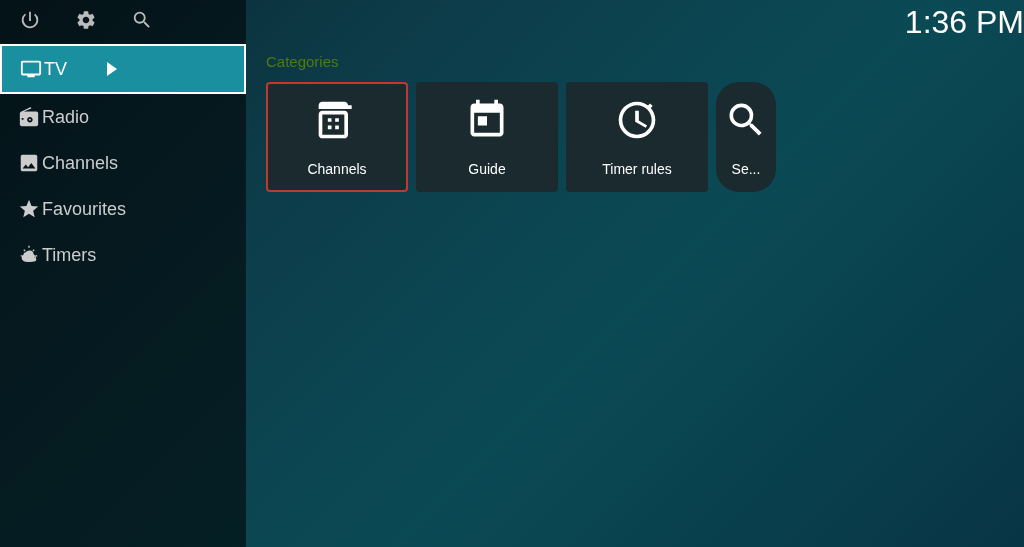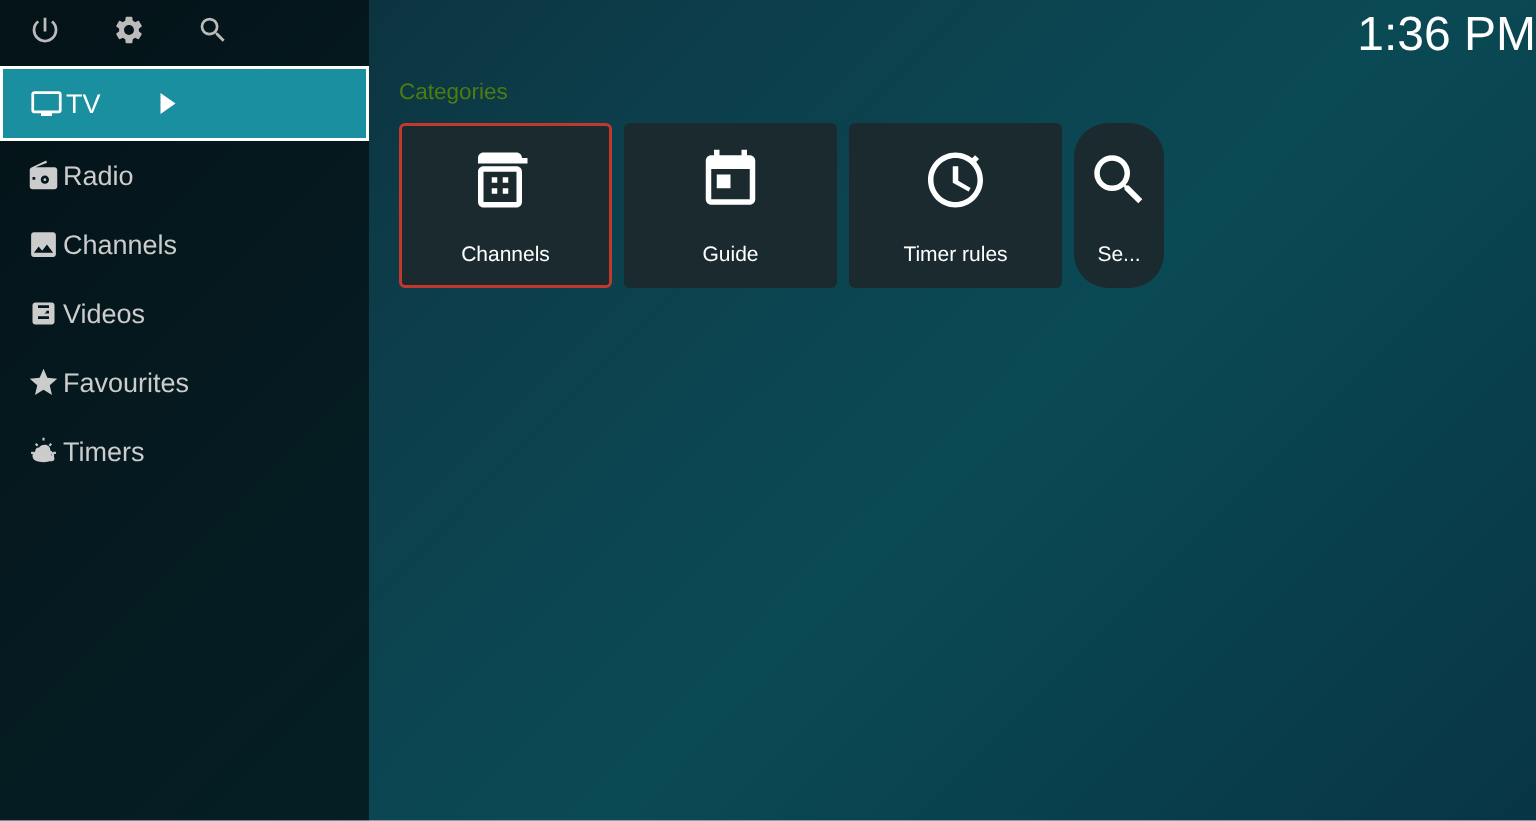--- a/index.html
+++ b/index.html
@@ -225,29 +225,20 @@
 
     <div class="nav-item">
       <div class="nav-item-icon">
         <svg width="22" height="22" viewBox="0 0 24 24">
             <path d="M21 19V5c0-1.1-.9-2-2-2H5c-1.1 0-2 .9-2 2v14c0 1.1.9 2 2 2h14c1.1 0 2-.9 2-2zM8.5 13.5l2.5 3.01L14.5 12l4.5 6H5l3.5-4.5z" fill="#ccc"></path>
           </svg>
       </div>
       <span class="nav-item-label">Channels</span>
     </div>
 
-    <div class="nav-item">
-      <div class="nav-item-icon">
-        <svg width="22" height="22" viewBox="0 0 24 24">
-            <path d="M18 4v1h-2V4c0-.55-.45-1-1-1H3c-.55 0-1 .45-1 1v12c0 .55.45 1 1 1h12c.55 0 1-.45 1-1v-1h2v1c0 1.1-.9 2-2 2H3c-1.1 0-2-.9-2-2V4c0-1.1.9-2 2-2h12c1.1 0 2 .9 2 2zm3 2h-7v8h7V6zm-2 5.5l-3 1.5v-3l3 1.5z" fill="none"></path>
-            <path d="M10 8l-4 2.5V11h.01L10 13.5 14 11V8.5L10 8zm8-4H6c-1.1 0-2 .9-2 2v12c0 1.1.9 2 2 2h12c1.1 0 2-.9 2-2V6c0-1.1-.9-2-2-2zm-2 12H8v-2h8v2zm0-4H8v-2h8v2zm0-4H8V6h8v2z" fill="#ccc"></path>
-          </svg>
-      </div>
-      <span class="nav-item-label">Videos</span>
-    </div>
 
     <div class="nav-item">
       <div class="nav-item-icon">
         <svg width="22" height="22" viewBox="0 0 24 24">
             <path d="M12 17.27L18.18 21l-1.64-7.03L22 9.24l-7.19-.61L12 2 9.19 8.63 2 9.24l5.46 4.73L5.82 21z" fill="#ccc"></path>
           </svg>
       </div>
       <span class="nav-item-label">Favourites</span>
     </div>
 

